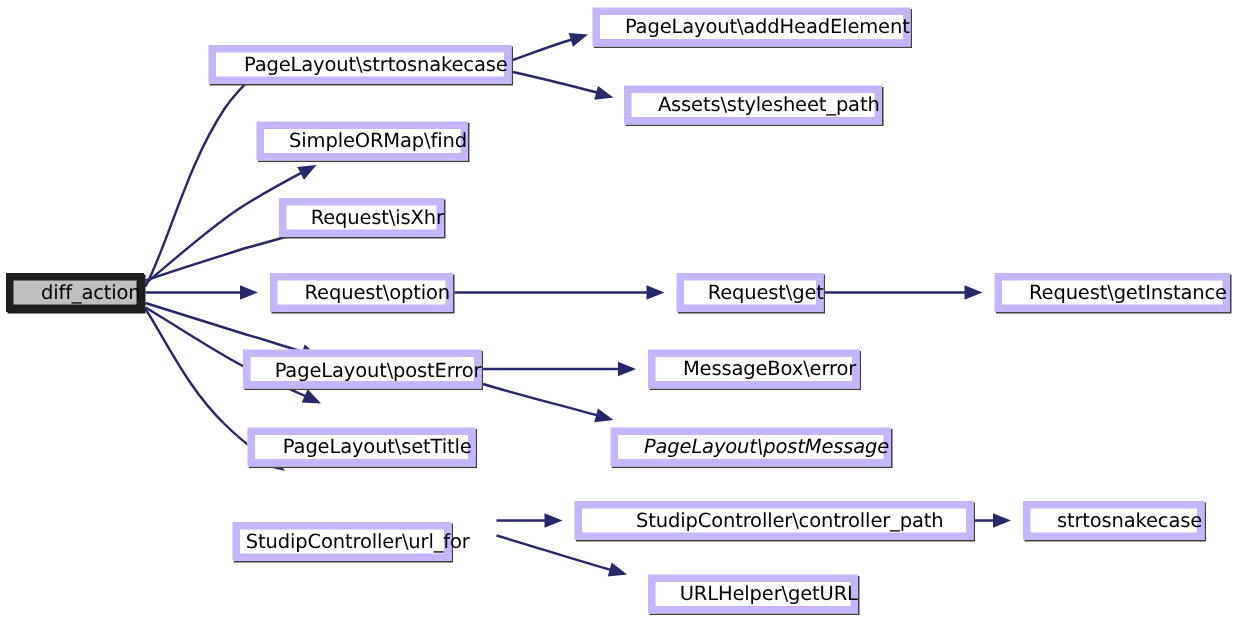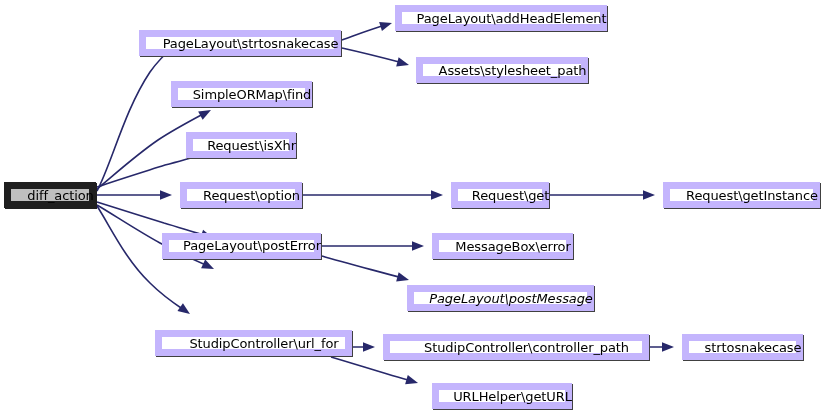--- a/index.html
+++ b/index.html
@@ -19,21 +19,21 @@
     position: absolute;
     left: 0;
     top: 0;
     width: 824px;
     height: 417px;
     pointer-events: none;
   }
   .node {
     position: absolute;
     box-sizing: border-box;
-    border: 7px solid #c4b5fd;
+    border: 5px solid #c4b5fd;
     background: #ffffff;
     color: #000000;
     font-size: 13px;
     line-height: 1;
     display: flex;
     align-items: center;
     justify-content: center;
     white-space: nowrap;
     box-shadow: 1px 1px 0 0 #404040;
     letter-spacing: -0.1px;
@@ -113,24 +113,27 @@
     </div>
     <div class="node" style="left: 663px; top: 182px; width: 157px; height: 26px;">
       <span class="node-label">Request\getInstance</span>
     </div>
     <div class="node" style="left: 162px; top: 233px; width: 159px; height: 26px; align-items: flex-end;">
       <span class="node-label">PageLayout\postError</span>
     </div>
     <div class="node" style="left: 432px; top: 233px; width: 141px; height: 26px;">
       <span class="node-label">MessageBox\error</span>
     </div>
+    <div class="node" style="left: 165px; top: 285px; width: 152px; height: 26px;">
+      <span class="node-label">PageLayout\setTitle</span>
+    </div>
     <div class="node" style="left: 407px; top: 285px; width: 187px; height: 26px; font-style: italic;">
       <span class="node-label">PageLayout\postMessage</span>
     </div>
-    <div class="node" style="left: 155px; top: 330px; width: 197px; height: 26px;">
+    <div class="node" style="left: 155px; top: 348px; width: 146px; height: 26px;">
       <span class="node-label">StudipController\url_for</span>
     </div>
     <div class="node" style="left: 383px; top: 334px; width: 266px; height: 26px;">
       <span class="node-label">StudipController\controller_path</span>
     </div>
     <div class="node" style="left: 682px; top: 334px; width: 121px; height: 26px;">
       <span class="node-label">strtosnakecase</span>
     </div>
     <div class="node" style="left: 432px; top: 383px; width: 140px; height: 26px;">
       <span class="node-label">URLHelper\getURL</span>

